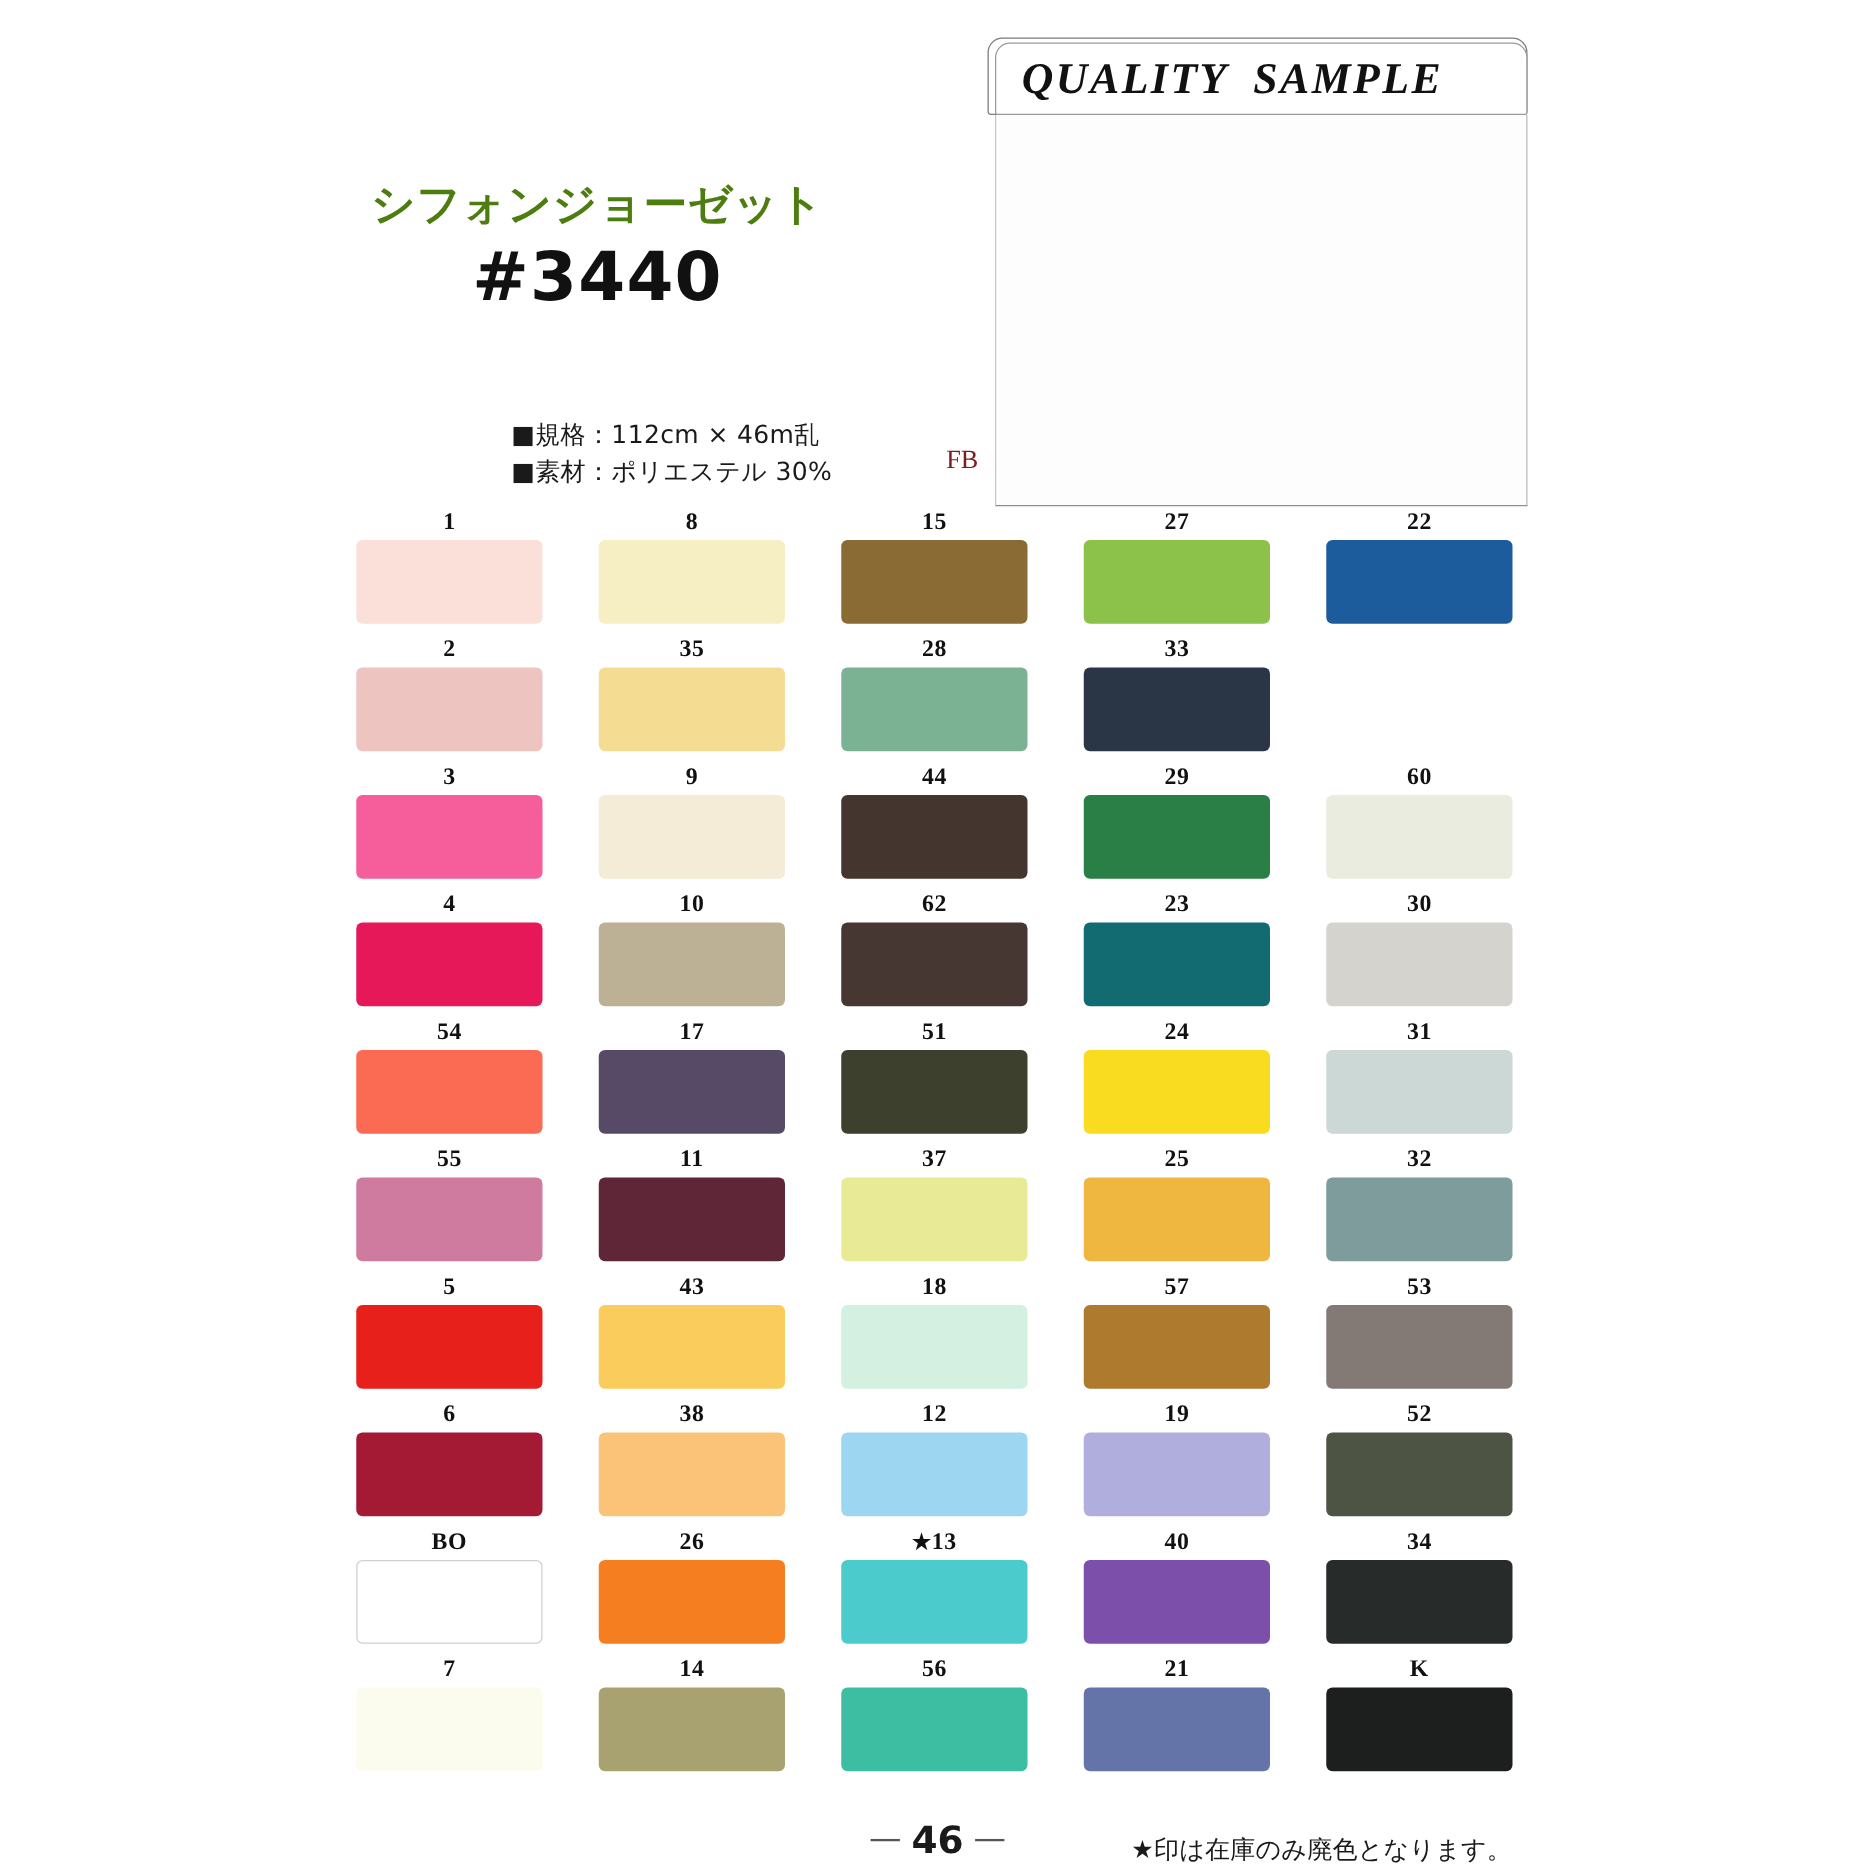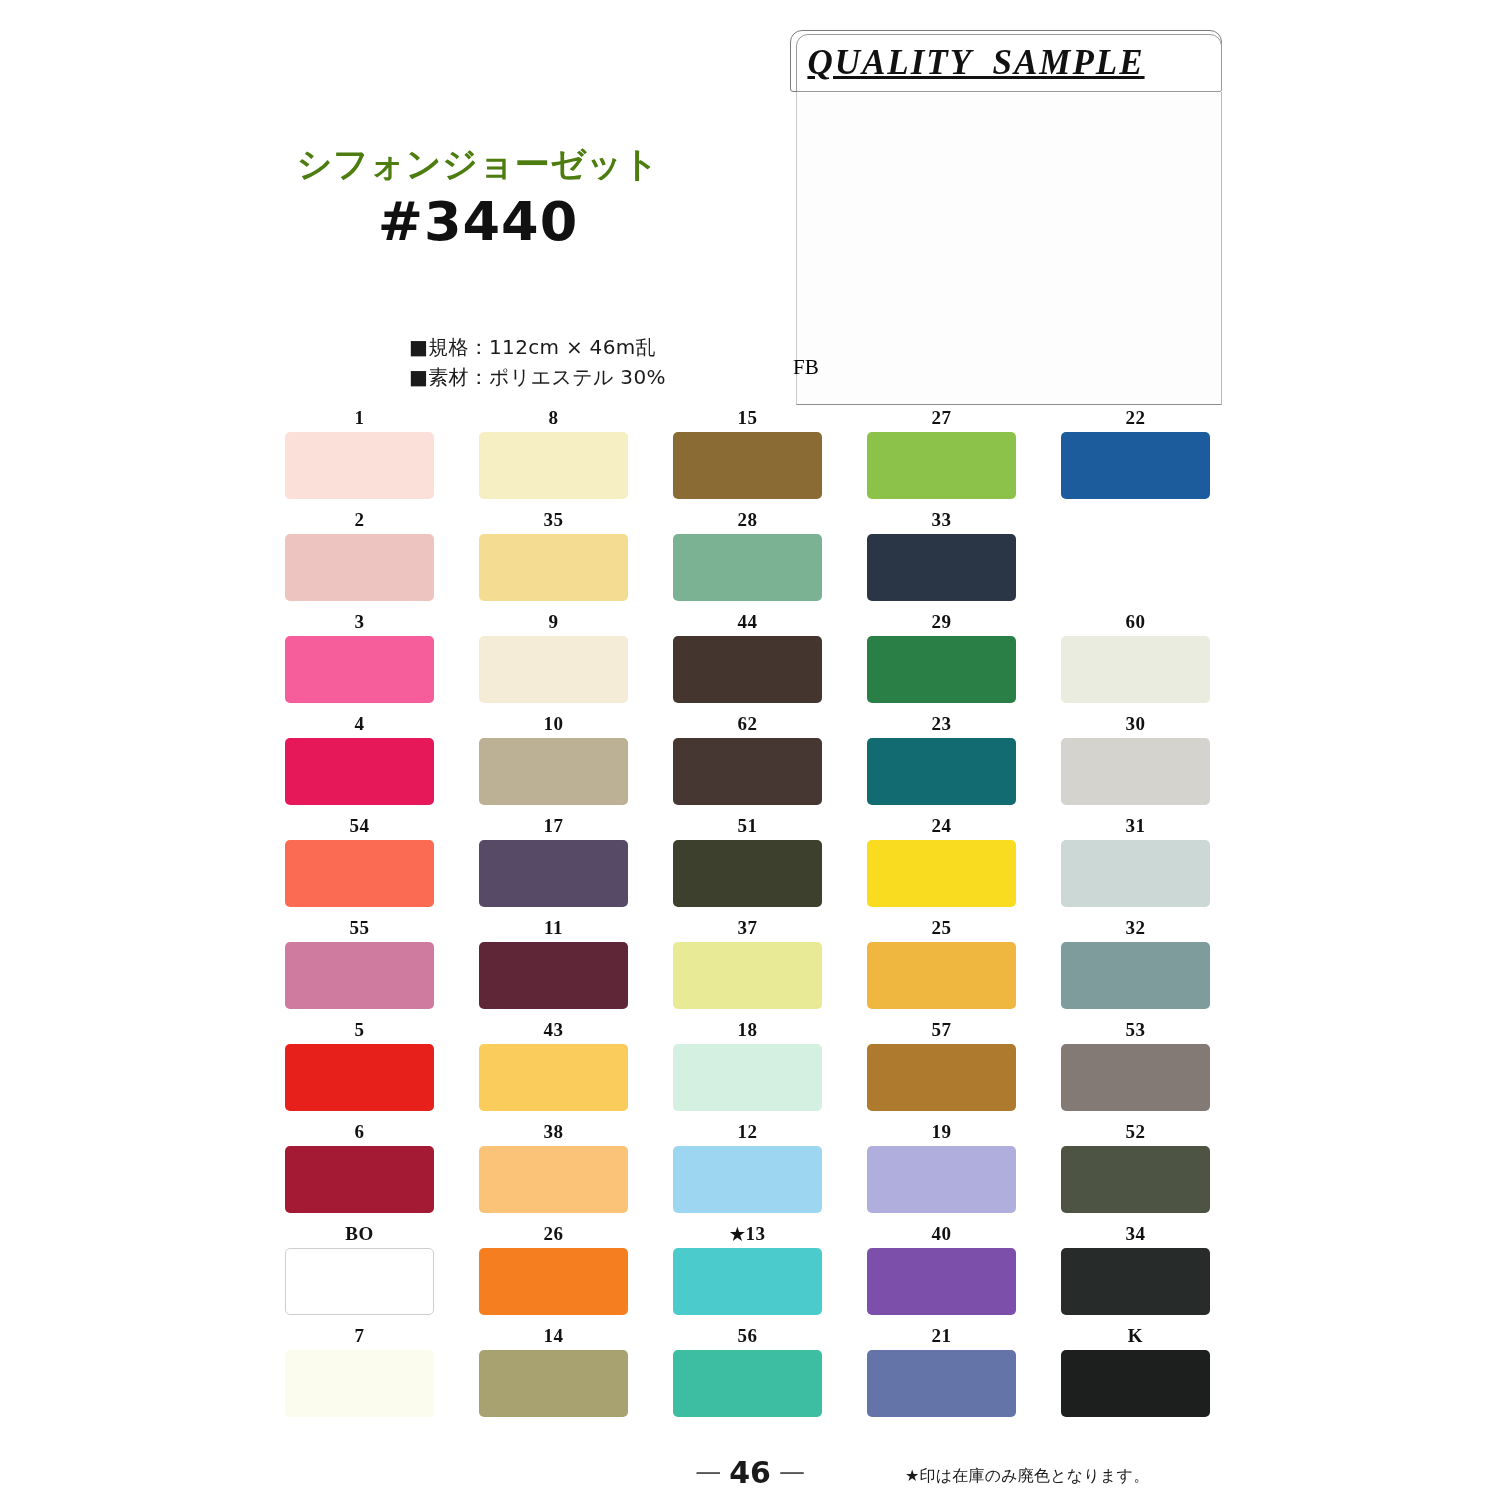--- a/index.html
+++ b/index.html
@@ -40,56 +40,54 @@
     top: 4px;
     width: 426px;
     height: 58px;
     border: 1px solid #9a9a9a;
     border-radius: 12px 12px 2px 2px;
     background: #ffffff;
     box-sizing: border-box;
   }
   #quality-sample-title {
     position: absolute;
-    left: 6px;
+    left: 16px;
     top: 4px;
     width: 360px;
     height: 58px;
     display: flex;
     align-items: center;
     justify-content: center;
     font-family: "Liberation Serif", serif;
     font-style: italic;
     font-weight: bold;
     font-size: 35px;
     letter-spacing: 2px;
     color: #111111;
     word-spacing: 10px;
-    text-decoration: underline;
   }
   #quality-sample-swatch {
     position: absolute;
     left: 6px;
     top: 62px;
     width: 426px;
     height: 313px;
     background: #fdfdfd;
     border-left: 1px solid #c9c9c9;
     border-right: 1px solid #b9b9b9;
     border-bottom: 1px solid #8e8e8e;
     box-sizing: border-box;
   }
   #fb-label {
     position: absolute;
     left: 757px;
     top: 355px;
     font-family: "Liberation Serif", serif;
     font-size: 21px;
-    color: #000000;
-    margin-left: 36px;
+    color: #7f1d1d;
   }
 
   
   #header-block {
     position: absolute;
     left: 268px;
     top: 145px;
     width: 420px;
     text-align: center;
   }
@@ -177,21 +175,21 @@
     color: #555555;
     font-size: 26px;
     padding: 0 8px;
     vertical-align: 3px;
   }
   #discontinued-note {
     position: absolute;
     left: 905px;
     top: 1466px;
     font-family: "DejaVu Sans", sans-serif;
-    font-size: 16px;
+    font-size: 20px;
     color: #1a1a1a;
     letter-spacing: 0.2px;
     white-space: nowrap;
   }
 </style>
 </head>
 <body>
 
 <div id="quality-sample-card">
   <div id="quality-sample-tab-outer"></div>

